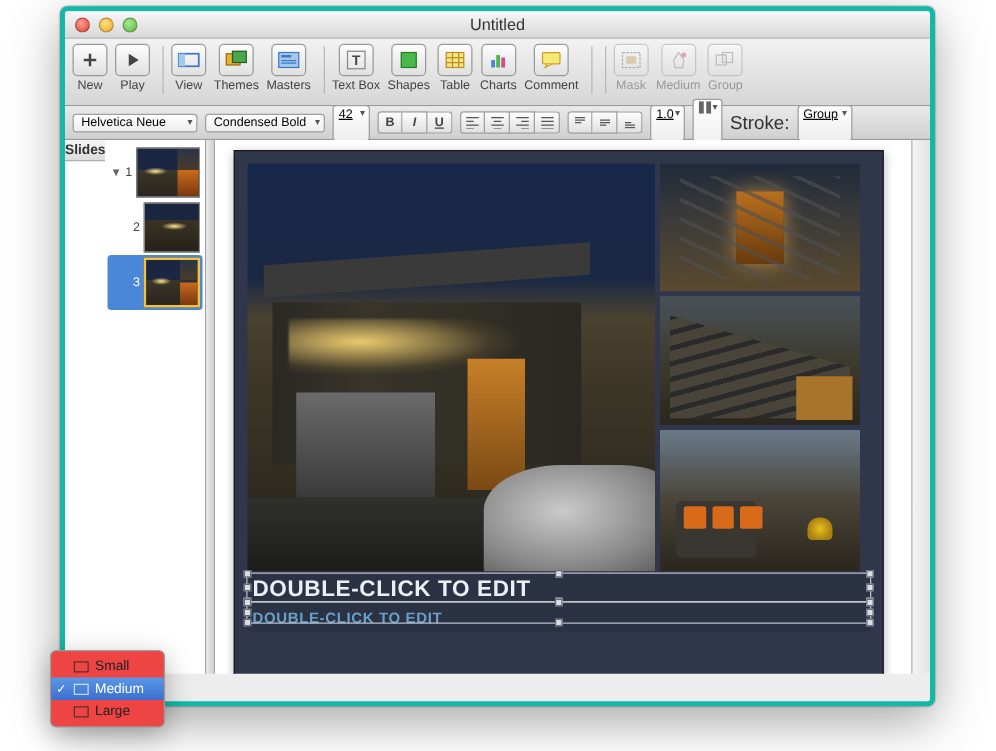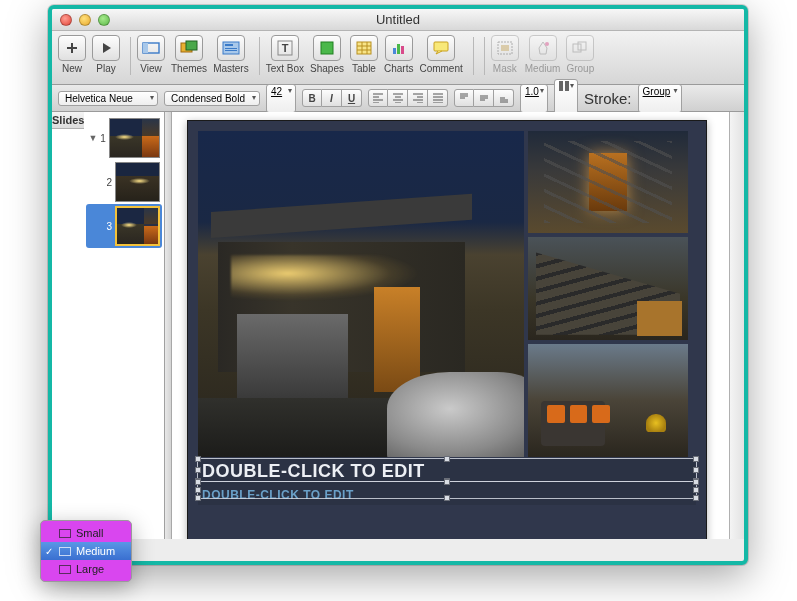--- a/index.html
+++ b/index.html
@@ -94,21 +94,21 @@
 .ttl-text { color:#eceff4; font-weight:bold; font-size:18px; letter-spacing:0.5px; font-family: "Helvetica Neue", Arial; font-stretch: condensed; }
 .sub-text { color:#6aa0c8; font-weight:bold; font-size:12px; letter-spacing:0.5px; font-family: "Helvetica Neue", Arial; font-stretch: condensed; }
 
 .bottombar { position: absolute; left:0; right:0; bottom:0; height: 22px; background: linear-gradient(#eaeaea,#cfcfcf); border-top:1px solid #a0a0a0; display:flex; align-items:center; gap:6px; padding: 0 6px; font-size: 11px; }
 .step-btns { display:flex; }
 .step-btns .mini-btn { width:18px; height:16px; font-size:9px; }
 
 .scrollbar-v { position:absolute; right:0; top:103px; bottom:22px; width:15px; background: linear-gradient(90deg,#f4f4f4,#e2e2e2); border-left:1px solid #b0b0b0; }
 
 
-.popup { position:absolute; left: 40px; top: 520px; width: 92px; background:#d946ef; border:1px solid #9a9a9a; border-radius:5px; box-shadow: 0 6px 22px rgba(0,0,0,0.3); padding:3px 0; font-size:11px; z-index: 50; }
+.popup { position:absolute; left: 40px; top: 520px; width: 92px; background:#ef4444; border:1px solid #9a9a9a; border-radius:5px; box-shadow: 0 6px 22px rgba(0,0,0,0.3); padding:3px 0; font-size:11px; z-index: 50; }
 .popup-item { height:18px; display:flex; align-items:center; padding:0 6px 0 18px; position:relative; color:#222; }
 .popup-item.sel { background: linear-gradient(#5a97e6,#3a6fd0); color:#fff; }
 .popup-item .chk { position:absolute; left:4px; font-size:10px; }
 .popup-item .thumb-ico { width:12px; height:9px; border:1px solid currentColor; margin-right:5px; display:inline-block; opacity:0.7; }
 
 
 svg { display:block; }
 </style>
 </head>
 <body>

